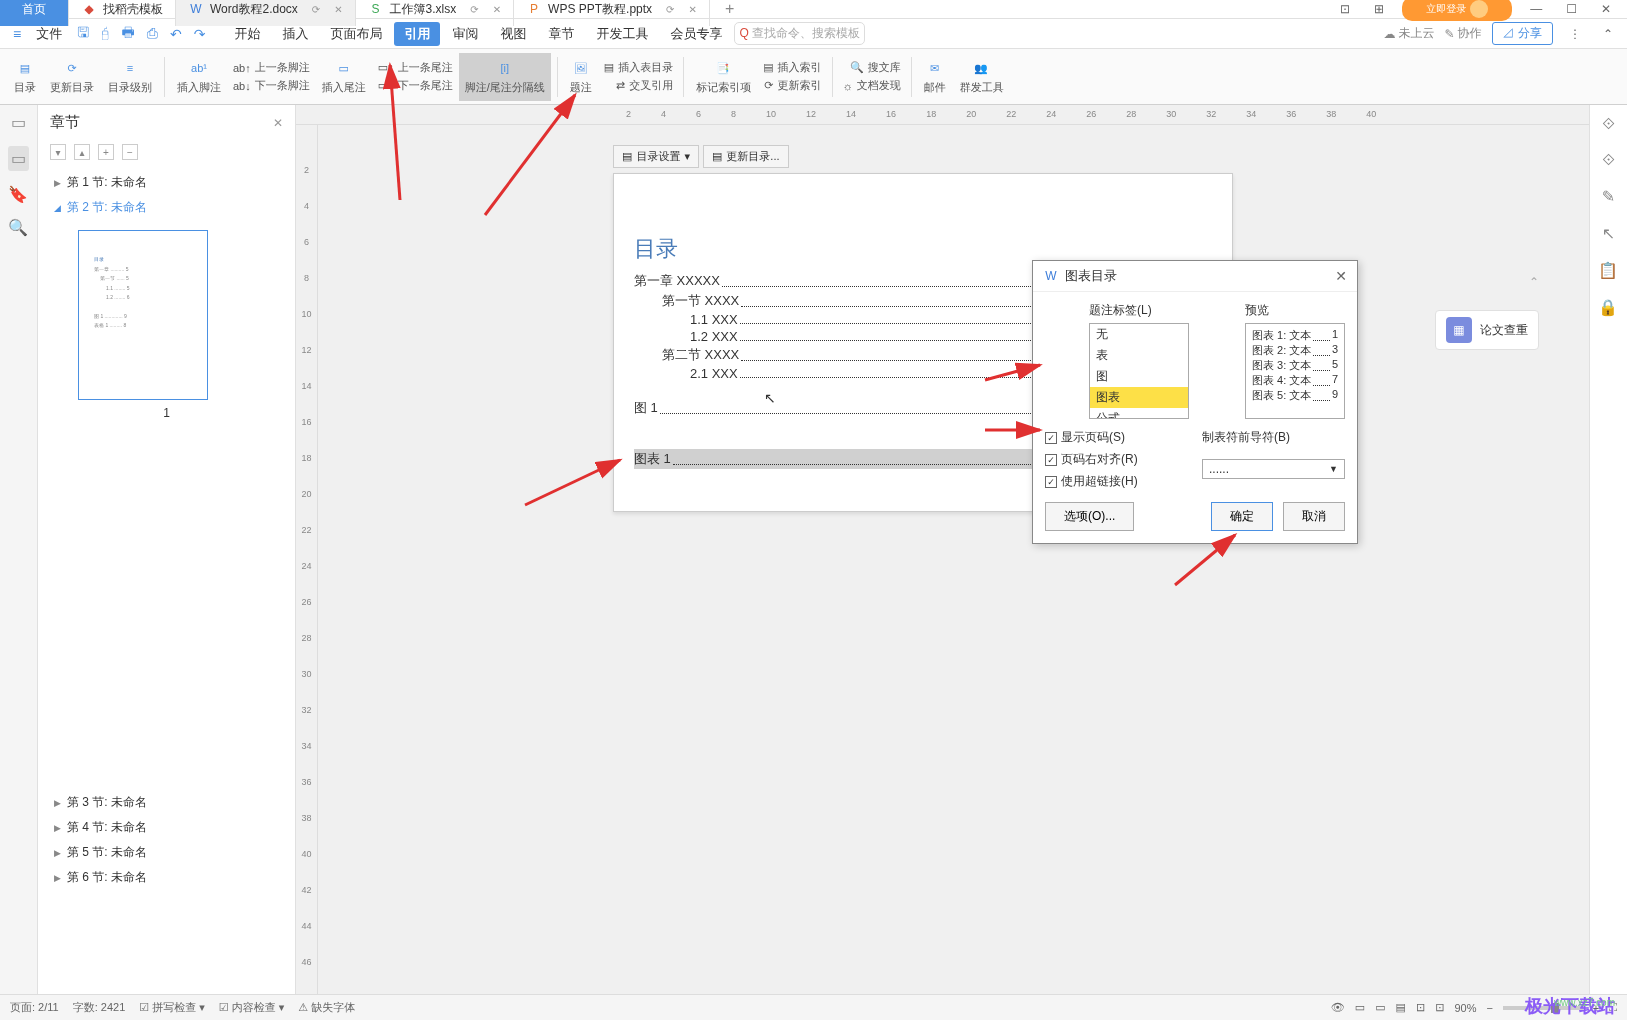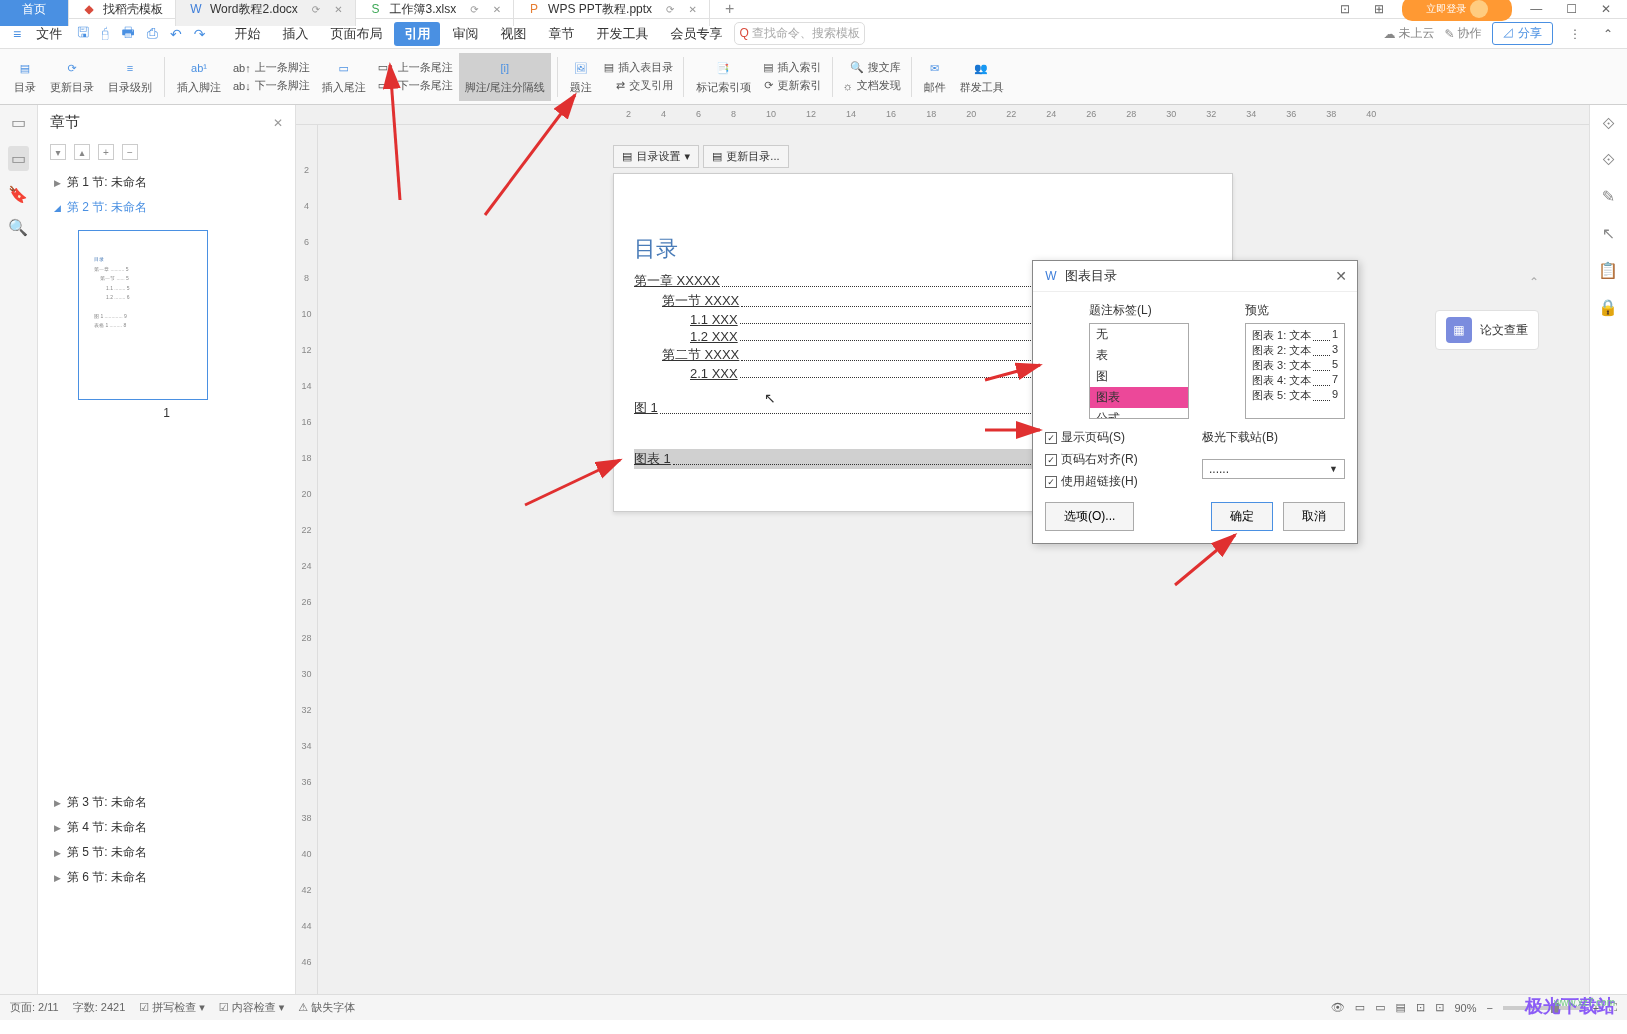--- a/index.html
+++ b/index.html
@@ -68,21 +68,21 @@
 
 .canvas-wrap { flex: 1; display: flex; flex-direction: column; background: #f0f0f0; position: relative; }
 .canvas-inner { flex: 1; display: flex; }
 .canvas { flex: 1; position: relative; overflow: hidden; }
 
 .page { position: absolute; left: 295px; top: 48px; width: 620px; background: #fff; border: 1px solid #ccc; padding: 60px 20px 40px; box-shadow: 0 2px 4px rgba(0,0,0,.1); }
 .toc-bar { position: absolute; left: 295px; top: 20px; display: flex; gap: 4px; }
 .toc-bar-btn { border: 1px solid #ccc; background: #f5f5f5; padding: 3px 8px; font-size: 11px; display: flex; align-items: center; gap: 4px; }
 .toc-title { color: #4a7cb8; font-size: 22px; font-family: SimSun, serif; margin-bottom: 8px; }
 .toc-line { display: flex; font-size: 13px; font-family: SimSun, serif; margin: 2px 0; }
-.toc-text { white-space: nowrap; text-decoration: underline; }
+.toc-text { white-space: nowrap; }
 .toc-dots { flex: 1; border-bottom: 1.5px dotted #333; margin: 0 2px 3px; }
 .toc-page { white-space: nowrap; }
 .toc-line.indent1 { padding-left: 28px; }
 .toc-line.indent2 { padding-left: 56px; }
 .toc-highlight { background: #d0d0d0; padding: 1px 0;}
 
 
 .right-strip { width: 38px; background: #fff; border-left: 1px solid #e0e0e0; display: flex; flex-direction: column; align-items: center; padding-top: 10px; gap: 18px; }
 .right-tool { color: #888; font-size: 16px; }
 
@@ -94,21 +94,21 @@
 
 .dialog { position: absolute; left: 1032px; top: 260px; width: 326px; background: #fff; border: 1px solid #888; box-shadow: 2px 2px 8px rgba(0,0,0,.2); }
 .dialog-title { display: flex; align-items: center; padding: 6px 10px; gap: 6px; border-bottom: 1px solid #eee; }
 .dialog-title-text { flex: 1; font-size: 13px; }
 .dialog-close { color: #666; font-size: 14px; }
 .dialog-body { padding: 10px 12px; display: flex; gap: 12px; }
 .dialog-col { flex: 1; padding-left: 44px; }
 .dialog-label { font-size: 12px; margin-bottom: 4px; }
 .listbox { border: 1px solid #aaa; height: 96px; overflow: auto; font-size: 12px; }
 .listbox-item { padding: 2px 6px; }
-.listbox-item.selected { background: #ec4899; }
+.listbox-item.selected { background: #fde047; }
 .preview-box { border: 1px solid #aaa; height: 96px; padding: 4px 6px; font-size: 11px; font-family: SimSun, serif; }
 .preview-line { display: flex; }
 .preview-dots { flex: 1; border-bottom: 1px dotted #333; margin: 0 2px 2px; }
 .dialog-checks { padding: 0 12px; display: flex; gap: 14px; }
 .check-col { flex: 1; display: flex; flex-direction: column; gap: 5px; font-size: 12px; }
 .check-item { display: flex; align-items: center; gap: 4px; }
 .check-box { width: 12px; height: 12px; border: 1px solid #666; display: inline-flex; align-items: center; justify-content: center; font-size: 9px; color: #333; }
 .combo { border: 1px solid #aaa; padding: 2px 6px; display: flex; align-items: center; font-size: 12px; margin-top: 4px; }
 .combo-arrow { margin-left: auto; font-size: 9px; }
 .dialog-footer { padding: 12px; display: flex; gap: 10px; }
@@ -548,21 +548,21 @@
       <div class="check-item">
           <span class="check-box">✓</span>
           <span>页码右对齐(R)</span>
         </div>
       <div class="check-item">
           <span class="check-box">✓</span>
           <span>使用超链接(H)</span>
         </div>
     </div>
     <div class="check-col">
-      <div class="dialog-label">极光下载站(B)</div>
+      <div class="dialog-label">制表符前导符(B)</div>
       <div class="combo">
           <span>......</span>
           <span class="combo-arrow">▼</span>
         </div>
     </div>
   </div>
   <div class="dialog-footer">
     <button class="dlg-btn">选项(O)...</button>
     <span class="dlg-spacer"></span>
     <button class="dlg-btn primary">确定</button>

